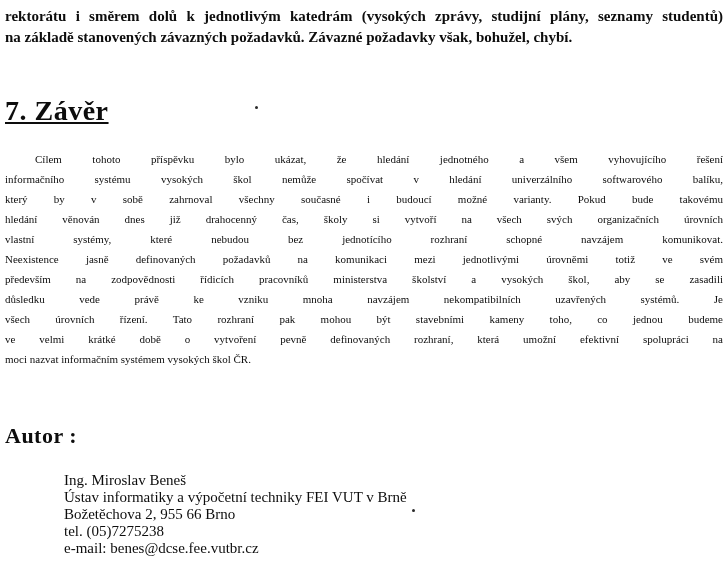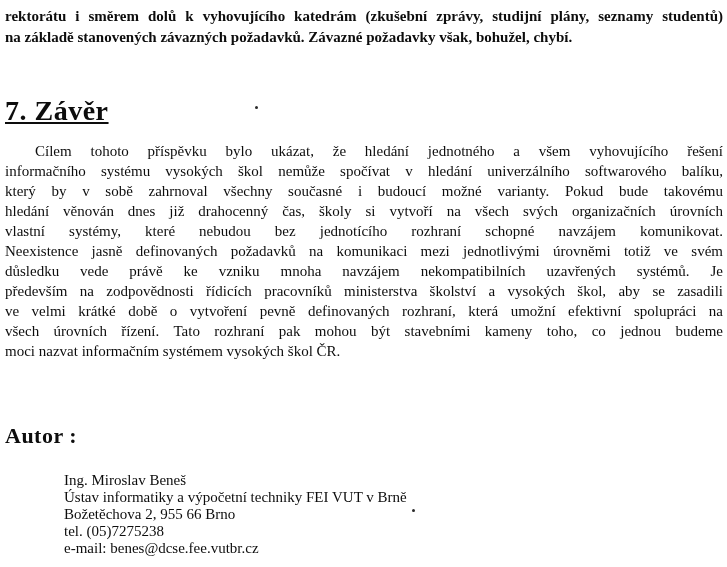--- a/index.html
+++ b/index.html
@@ -27,22 +27,22 @@
     font-size: 15px; line-height: 21px;
     font-weight: 600;
   }
   .section-heading {
     left: 5px; top: 95px;
     font-size: 28px; font-weight: bold;
     letter-spacing: 0.5px;
     text-decoration: underline;
   }
   .conclusion-paragraph {
-    left: 5px; top: 141px; width: 718px;
-    font-size: 15px; line-height: 20px;
+    left: 5px; top: 149px; width: 718px;
+    font-size: 11px; line-height: 20px;
   }
   .conclusion-paragraph div.first { padding-left: 30px; }
 
   .author-heading {
     left: 5px; top: 423px;
     font-size: 22px; font-weight: bold;
     letter-spacing: 0.5px;
   }
   .author-block {
     left: 64px; top: 472px; width: 420px;
@@ -55,37 +55,37 @@
     background: #2a2a2a;
     border-radius: 50%;
   }
 </style>
 </head>
 <body>
 
 <div class="page">
 
   <div class="abs intro-paragraph jlines">
-      <div class="first">rektorátu i směrem dolů k vyhovujícího katedrám (zkušební zprávy, studijní plány, seznamy studentů)</div>
+      <div class="first">rektorátu i směrem dolů k jednotlivým katedrám (vysokých zprávy, studijní plány, seznamy studentů)</div>
       <div class="last">na základě stanovených závazných požadavků. Závazné požadavky však, bohužel, chybí.</div>
     </div>
 
   <h1 class="abs section-heading" style="margin:0;">7. Závěr</h1>
 
   <div class="abs conclusion-paragraph jlines">
       <div class="first">Cílem tohoto příspěvku bylo ukázat, že hledání jednotného a všem vyhovujícího řešení</div>
       <div>informačního systému vysokých škol nemůže spočívat v hledání univerzálního softwarového balíku,</div>
       <div>který by v sobě zahrnoval všechny současné i budoucí možné varianty. Pokud bude takovému</div>
       <div>hledání věnován dnes již drahocenný čas, školy si vytvoří na všech svých organizačních úrovních</div>
       <div>vlastní systémy, které nebudou bez jednotícího rozhraní schopné navzájem komunikovat.</div>
       <div>Neexistence jasně definovaných požadavků na komunikaci mezi jednotlivými úrovněmi totiž ve svém</div>
+      <div>především na zodpovědnosti řídicích pracovníků ministerstva školství a vysokých škol, aby se zasadili</div>
       <div>důsledku vede právě ke vzniku mnoha navzájem nekompatibilních uzavřených systémů. Je</div>
-      <div>především na zodpovědnosti řídicích pracovníků ministerstva školství a vysokých škol, aby se zasadili</div>
+      <div>všech úrovních řízení. Tato rozhraní pak mohou být stavebními kameny toho, co jednou budeme</div>
       <div>ve velmi krátké době o vytvoření pevně definovaných rozhraní, která umožní efektivní spolupráci na</div>
-      <div>všech úrovních řízení. Tato rozhraní pak mohou být stavebními kameny toho, co jednou budeme</div>
       <div class="last">moci nazvat informačním systémem vysokých škol ČR.</div>
     </div>
 
   <h2 class="abs author-heading" style="margin:0;text-align:right;">Autor :</h2>
 
   <div class="abs author-block">
       <div class="first">Ing. Miroslav Beneš</div>
       <div>Ústav informatiky a výpočetní techniky FEI VUT v Brně</div>
       <div>Božetěchova 2, 955 66 Brno</div>
       <div>tel. (05)7275238</div>

